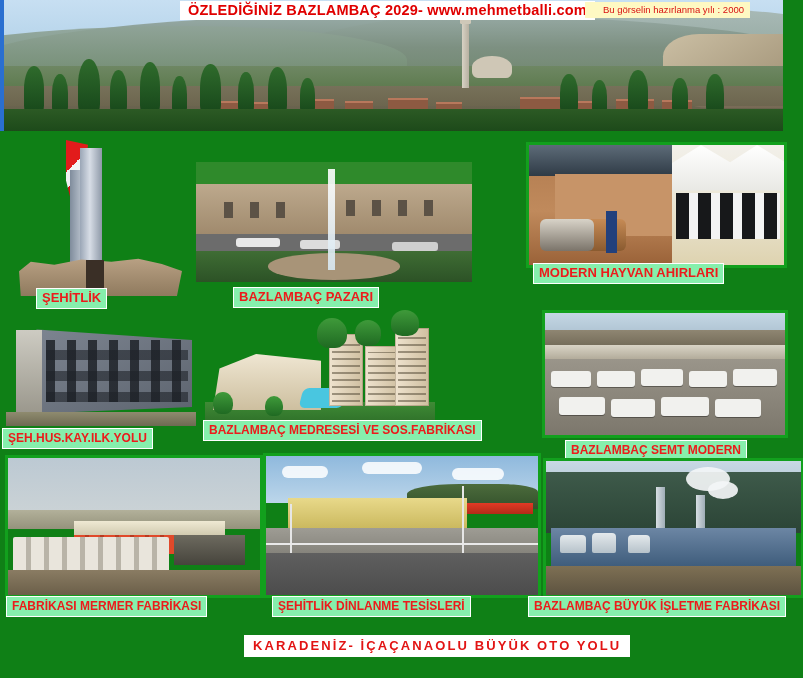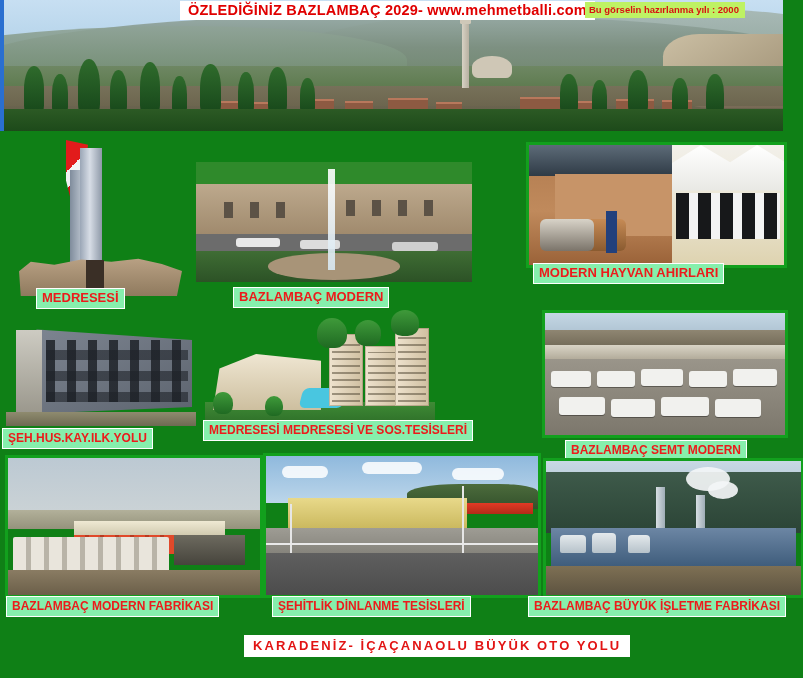--- a/index.html
+++ b/index.html
@@ -76,23 +76,23 @@
 
   
   .title-bar{
     position:absolute;left:180px;top:1px;height:18px;
     background:#ffffff;color:#e00000;
     font-size:14.5px;font-weight:bold;letter-spacing:.2px;
     padding:1px 8px 0 8px;line-height:17px;white-space:nowrap;
   }
   .year-note{
     position:absolute;left:585px;top:2px;height:15px;
-    background:#bef264;color:#d81111;
-    font-size:9.5px;font-weight:bold;line-height:14px;
-    padding:1px 6px 0 4px;white-space:nowrap;
+    background:#fef9c3;color:#d81111;
+    font-size:9.5px;font-weight:normal;line-height:14px;
+    padding:1px 6px 0 18px;white-space:nowrap;
   }
 
   
   .cap{
     position:absolute;background:#86efac;color:#ec1b1b;
     font-weight:bold;font-size:13px;line-height:16px;
     padding:1px 5px 2px 5px;white-space:nowrap;
     border:1px solid #ffffff;
   }
   .cap.small{font-size:12px;}
@@ -307,42 +307,42 @@
 <div class="title-bar">ÖZLEDİĞİNİZ BAZLAMBAÇ 2029-  www.mehmetballi.com</div>
 <div class="year-note">Bu görselin hazırlanma yılı : 2000</div>
 
 <div class="monument">
   <div class="flag"></div>
   <div class="pylon2"></div>
   <div class="pylon"></div>
   <div class="base"></div>
   <div class="door"></div>
 </div>
-<div class="cap" style="left:36px;top:288px">MEDRESESİ</div>
+<div class="cap" style="left:36px;top:288px">ŞEHİTLİK</div>
 
 <div class="ph" style="left:196px;top:162px;width:276px;height:120px">
   <div class="sq-sky"></div>
   <div class="sq-bldg">
     <div class="sq-win" style="left:28px;top:18px"></div>
     <div class="sq-win" style="left:54px;top:18px"></div>
     <div class="sq-win" style="left:80px;top:18px"></div>
     <div class="sq-win" style="left:150px;top:16px"></div>
     <div class="sq-win" style="left:176px;top:16px"></div>
     <div class="sq-win" style="left:202px;top:16px"></div>
     <div class="sq-win" style="left:228px;top:16px"></div>
   </div>
   <div class="sq-road"></div>
   <div class="sq-car" style="left:40px;top:76px;width:44px"></div>
   <div class="sq-car" style="left:104px;top:78px;width:40px;background:#dcdcdc"></div>
   <div class="sq-car" style="left:196px;top:80px;width:46px;background:#cfcfcf"></div>
   <div class="sq-garden"></div>
   <div class="sq-pool"></div>
   <div class="sq-jet"></div>
 </div>
-<div class="cap" style="left:233px;top:287px">BAZLAMBAÇ MODERN</div>
+<div class="cap" style="left:233px;top:287px">BAZLAMBAÇ PAZARI</div>
 
 <div class="ph framed" style="left:526px;top:142px;width:255px;height:120px">
   <div class="barn-l">
     <div class="barn-roof"></div>
     <div class="barn-wall"></div>
     <div class="cow" style="left:30%"></div>
     <div class="cow" style="left:8%;background:linear-gradient(to bottom,#d8d3c8,#7b746a)"></div>
     <div class="worker"></div>
   </div>
   <div class="barn-r">
@@ -366,21 +366,21 @@
   <div class="pool"></div>
   <div class="tower" style="left:124px;height:72px"></div>
   <div class="tower" style="left:160px;height:60px"></div>
   <div class="tower" style="left:190px;height:78px"></div>
   <div class="tree" style="left:112px;bottom:80px;width:30px;height:30px"></div>
   <div class="tree" style="left:150px;bottom:82px;width:26px;height:26px"></div>
   <div class="tree" style="left:186px;bottom:92px;width:28px;height:26px"></div>
   <div class="tree" style="left:8px;bottom:14px;width:20px;height:22px"></div>
   <div class="tree" style="left:60px;bottom:12px;width:18px;height:20px"></div>
 </div>
-<div class="cap small" style="left:203px;top:420px">MEDRESESİ MEDRESESİ VE SOS.TESİSLERİ</div>
+<div class="cap small" style="left:203px;top:420px">BAZLAMBAÇ MEDRESESİ VE SOS.FABRİKASI</div>
 
 <div class="ph framed" style="left:542px;top:310px;width:240px;height:122px">
   <div class="pz-sky"></div>
   <div class="pz-hill"></div>
   <div class="pz-shed"></div>
   <div class="pz-lot"></div>
   <div class="pz-van" style="left:6px;top:58px;width:40px;height:16px"></div>
   <div class="pz-van" style="left:52px;top:58px;width:38px;height:16px"></div>
   <div class="pz-van" style="left:96px;top:56px;width:42px;height:17px"></div>
   <div class="pz-van" style="left:144px;top:58px;width:38px;height:16px"></div>
@@ -394,21 +394,21 @@
 
 <div class="ph framed" style="left:5px;top:455px;width:252px;height:137px">
   <div class="mr-sky"></div>
   <div class="mr-hill"></div>
   <div class="mr-shed"></div>
   <div class="mr-red"></div>
   <div class="mr-dark"></div>
   <div class="mr-blocks"></div>
   <div class="mr-gnd"></div>
 </div>
-<div class="cap small" style="left:6px;top:596px">BAZLAMBAÇ MODERN FABRİKASI</div>
+<div class="cap small" style="left:6px;top:596px">FABRİKASI MERMER FABRİKASI</div>
 
 <div class="ph framed" style="left:263px;top:453px;width:272px;height:139px">
   <div class="rs-sky"></div>
   <div class="rs-cloud" style="left:16px;top:10px;width:46px"></div>
   <div class="rs-cloud" style="left:96px;top:6px;width:60px"></div>
   <div class="rs-cloud" style="left:186px;top:12px;width:52px"></div>
   <div class="rs-hill"></div>
   <div class="rs-bldg"></div>
   <div class="rs-canopy"></div>
   <div class="rs-lot"></div>

